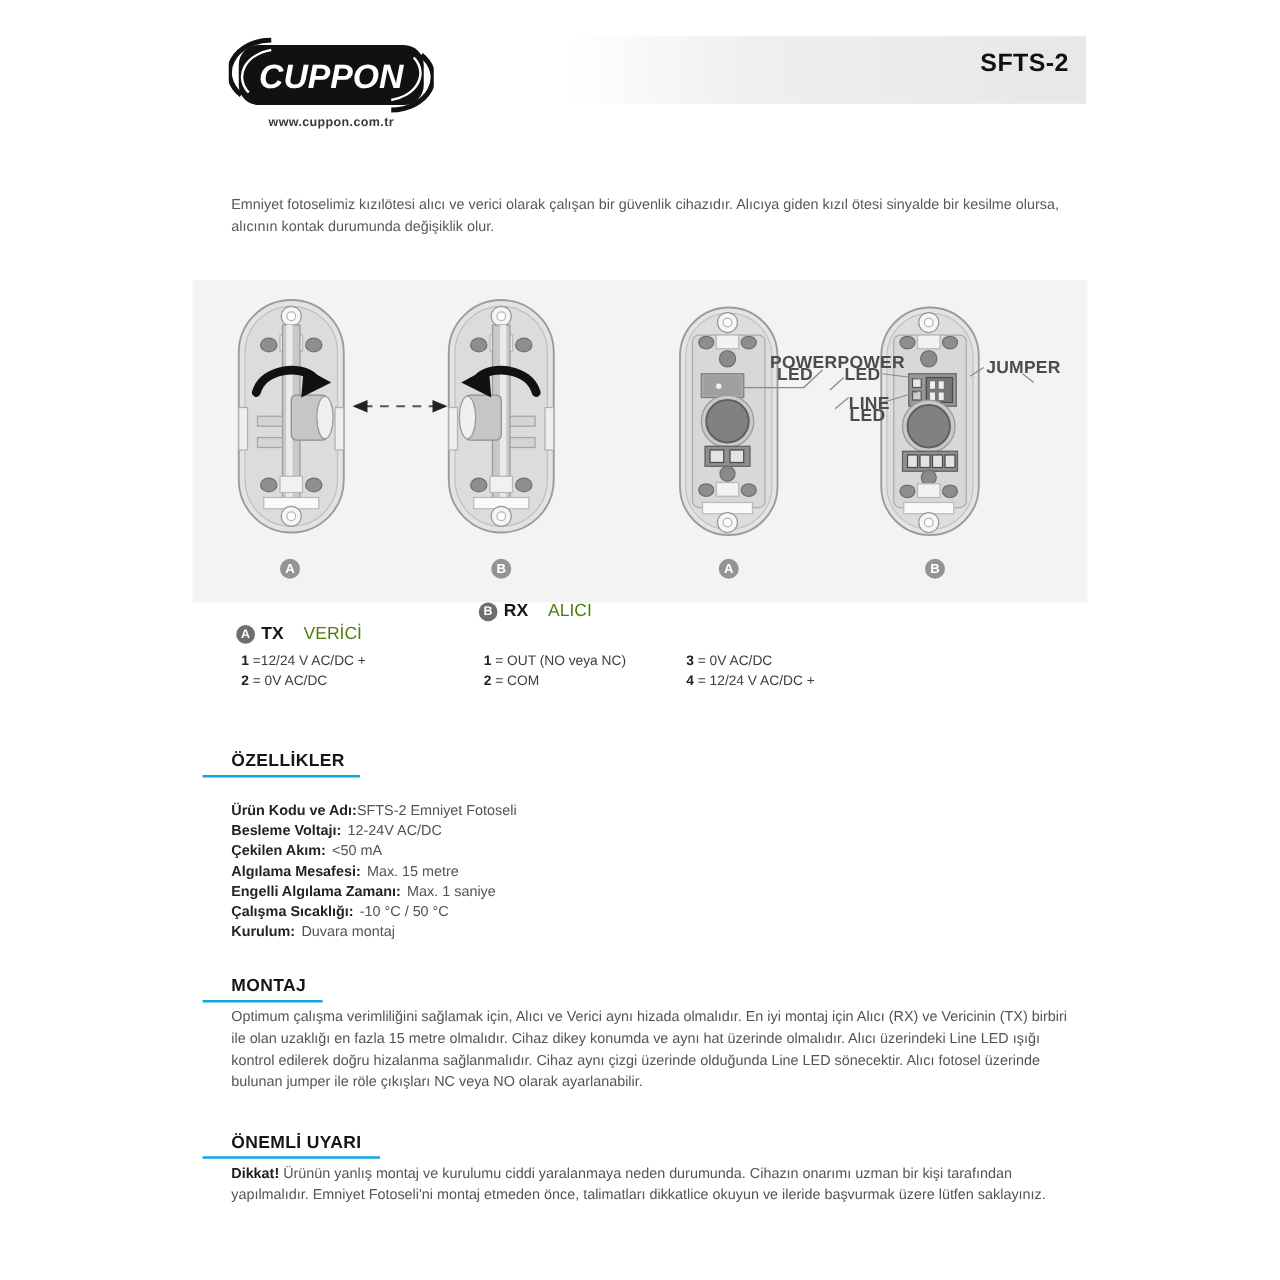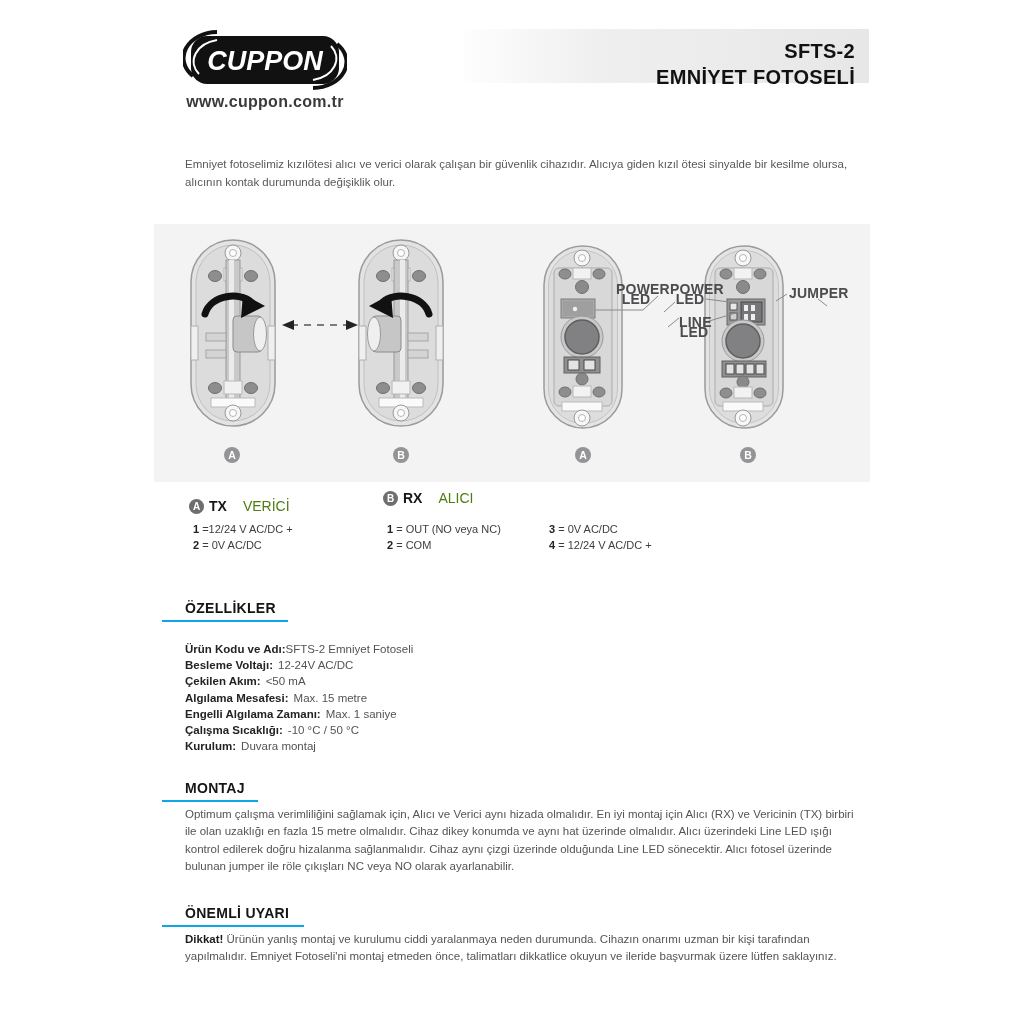--- a/index.html
+++ b/index.html
@@ -1,21 +1,21 @@
 <!DOCTYPE html>
 <html><head>
 <meta charset="utf-8">
 <style>
   * { margin:0; padding:0; box-sizing:border-box; }
   html,body { width:1024px; height:1024px; background:#ffffff; font-family:"Liberation Sans", sans-serif; }
   .page { position:relative; width:1024px; height:1024px; background:#fff; overflow:hidden; }
 
   
   .logo-wrap { position:absolute; left:183px; top:30px; width:164px; }
-  .logo-url { position:absolute; left:183px; top:93px; width:164px; text-align:center; font-size:16px; font-weight:bold; color:#3a3a3a; letter-spacing:.3px; }
+  .logo-url { position:absolute; left:183px; top:93px; width:164px; text-align:center; font-size:10px; font-weight:bold; color:#3a3a3a; letter-spacing:.3px; }
   .title-block { position:absolute; left:455px; top:29px; width:414px; height:54px;
     background:linear-gradient(90deg,#ffffff 0%,#efefef 35%,#e7e7e8 100%);
     text-align:right; padding:9px 14px 0 0; }
   .title-block div { font-size:20px; font-weight:bold; color:#111; line-height:26px; letter-spacing:.3px; }
 
   
   .intro { position:absolute; left:185px; top:156px; width:680px; font-size:11.5px; line-height:17.5px; color:#58585a; }
 
   
   .diagram { position:absolute; left:154px; top:224px; width:716px; height:258px; background:#f3f3f4; }
@@ -53,21 +53,20 @@
       <rect x="8" y="6" width="148" height="48" rx="16" fill="#111"></rect>
       <path d="M 16 44 A 30 22 0 0 1 34 10" fill="none" stroke="#fff" stroke-width="2"></path>
       <path d="M 148 16 A 30 22 0 0 1 130 50" fill="none" stroke="#fff" stroke-width="2"></path>
       <text x="82" y="40" text-anchor="middle" font-family="Liberation Sans, sans-serif" font-size="27" font-weight="bold" font-style="italic" fill="#fff">CUPPON</text>
     </svg>
   </div>
   <div class="logo-url">www.cuppon.com.tr</div>
 
   <div class="title-block">
     <div>SFTS-2</div>
-    <div>EMNİYET FOTOSELİ</div>
   </div>
 
   <div class="intro">Emniyet fotoselimiz kızılötesi alıcı ve verici olarak çalışan bir güvenlik cihazıdır. Alıcıya giden kızıl ötesi sinyalde bir kesilme olursa, alıcının kontak durumunda değişiklik olur.</div>
 
   <div class="diagram"></div>
 
   <svg class="dev" style="left:189px; top:238px;" width="88" height="190" viewBox="0 0 88 190">
     <rect x="2" y="2" width="84" height="186" rx="42" fill="#e3e3e4" stroke="#9b9b9b" stroke-width="1.5"></rect>
     <rect x="7" y="7" width="74" height="176" rx="37" fill="#dcdcdd" stroke="#c0c0c0"></rect>
     <rect x="2" y="88" width="7" height="34" fill="#efefef" stroke="#b0b0b0"></rect>
@@ -208,21 +207,21 @@
   <div class="badge" style="left:740px; top:447px;">B</div>
 
   <div class="pin-title" style="left:189px; top:498px;">
     <span class="b-circ">A</span><span class="code">TX</span><span class="kind">VERİCİ</span>
   </div>
   <div class="pins" style="left:193px; top:522px;">
     <div><span class="n">1</span> <span>=12/24 V AC/DC +</span></div>
     <div><span class="n">2</span> <span>= 0V AC/DC</span></div>
   </div>
 
-  <div class="pin-title" style="left:383px; top:490px;">
+  <div class="pin-title" style="left:383px; top:480px;">
     <span class="b-circ">B</span><span class="code">RX</span><span class="kind">ALICI</span>
   </div>
   <div class="pins" style="left:387px; top:522px;">
     <div><span class="n">1</span> <span>= OUT (NO veya NC)</span></div>
     <div><span class="n">2</span> <span>= COM</span></div>
   </div>
   <div class="pins" style="left:549px; top:522px;">
     <div><span class="n">3</span> <span>= 0V AC/DC</span></div>
     <div><span class="n">4</span> <span>= 12/24 V AC/DC +</span></div>
   </div>

